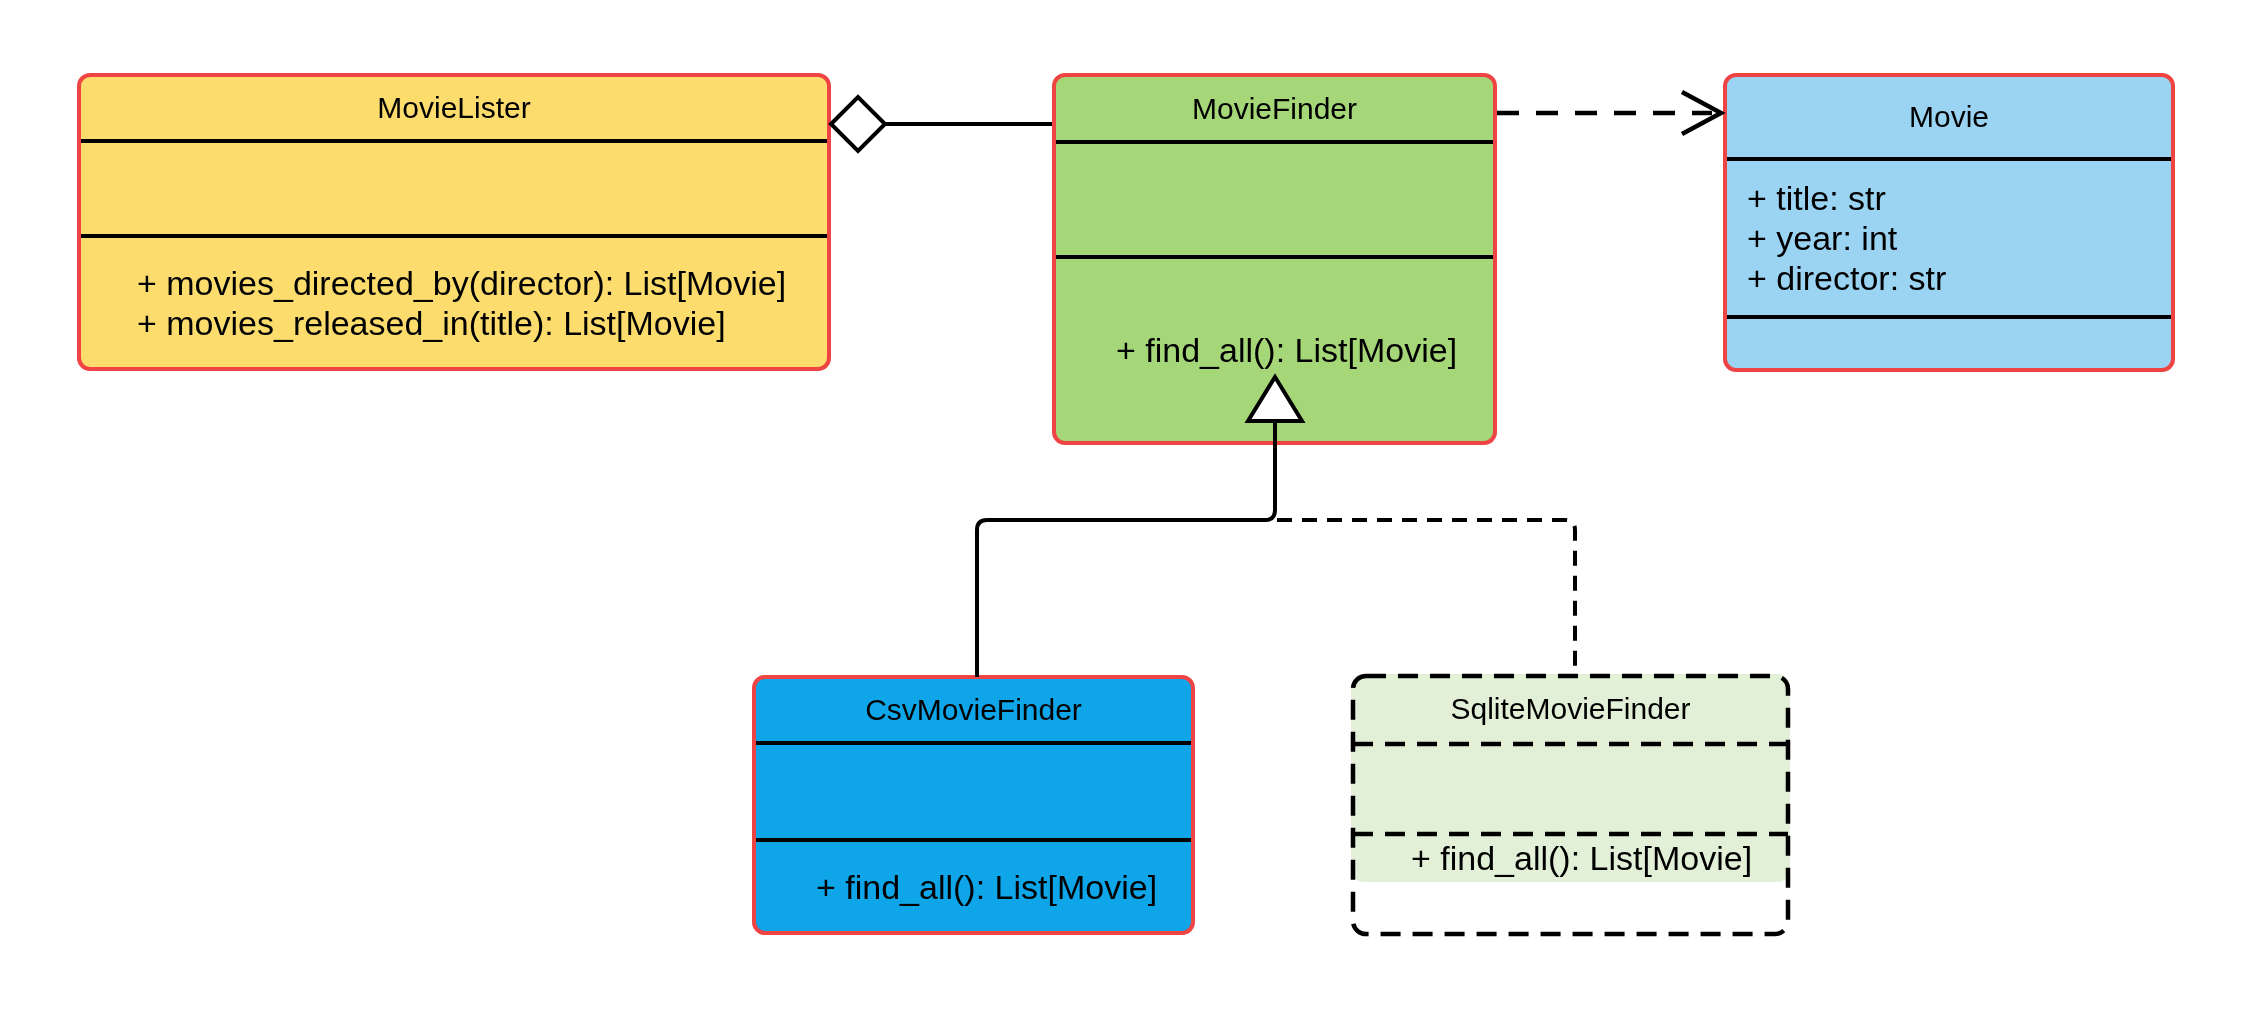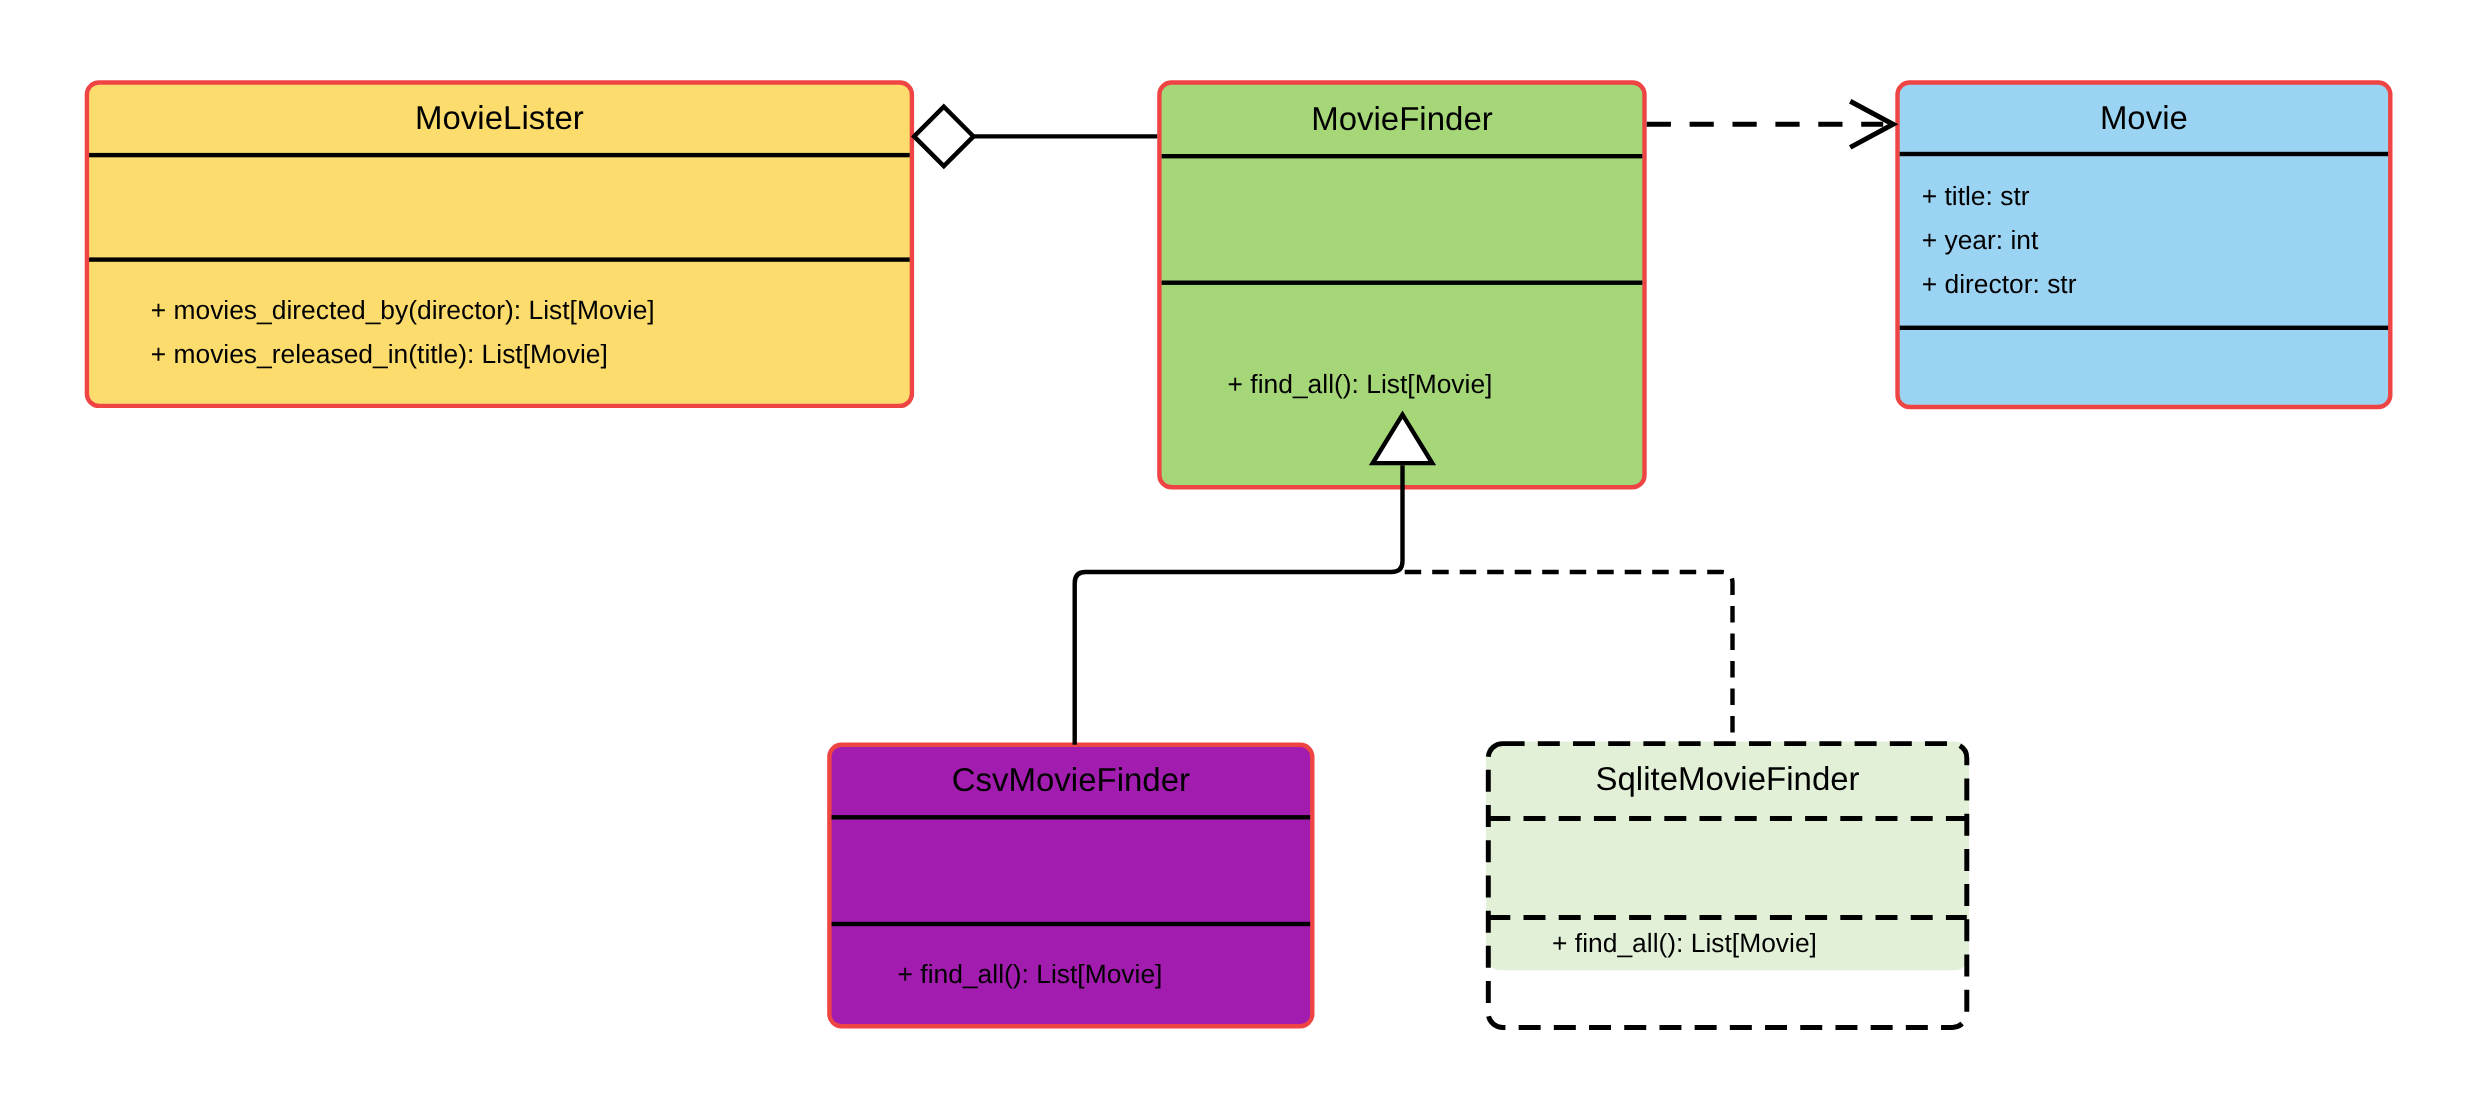--- a/index.html
+++ b/index.html
@@ -43,21 +43,21 @@
   .no-border .sec-attrs { border-bottom: none; }
   .sec-methods {
     box-sizing: border-box;
     flex: 1;
     display: flex;
     flex-direction: column;
     justify-content: center;
     padding-left: 40px;
   }
   .member {
-    font-size: 24px;
+    font-size: 34px;
     line-height: 40px;
     padding-left: 20px;
     white-space: nowrap;
   }
   .edges-layer {
     position: absolute;
     left: 0; top: 0;
     pointer-events: none;
   }
 </style>
@@ -77,30 +77,30 @@
 
   <div class="uml-class" style="left: 1052px; top: 73px; width: 445px; height: 372px; background-color: rgb(165, 214, 120);">
     <div class="sec-name" style="height:67px">MovieFinder</div>
     <div class="sec-attrs" style="height:115px"></div>
     <div class="sec-methods">
       <div class="member">+ find_all(): List[Movie]</div>
     </div>
   </div>
 
   <div class="uml-class" style="left: 1723px; top: 73px; width: 452px; height: 299px; background-color: rgb(155, 211, 242);">
-    <div class="sec-name" style="height:65px">Movie</div>
+    <div class="sec-name" style="height:84px">Movie</div>
     <div class="sec-attrs" style="height:158px">
       <div class="member">+ title: str</div>
       <div class="member">+ year: int</div>
       <div class="member">+ director: str</div>
     </div>
     <div class="sec-methods"></div>
   </div>
 
-  <div class="uml-class" style="left: 752px; top: 675px; width: 443px; height: 260px; background-color: #a21caf;">
+  <div class="uml-class" style="left: 752px; top: 675px; width: 443px; height: 260px; background-color: #0ea5e9;">
     <div class="sec-name" style="height:66px">CsvMovieFinder</div>
     <div class="sec-attrs" style="height:97px"></div>
     <div class="sec-methods">
       <div class="member">+ find_all(): List[Movie]</div>
     </div>
   </div>
 
   <div class="uml-class no-border" style="left: 1351px; top: 674px; width: 439px; height: 208px; background-color: rgb(226, 240, 216);">
     <div class="sec-name" style="height:70px">SqliteMovieFinder</div>
     <div class="sec-attrs" style="height:90px"></div>

